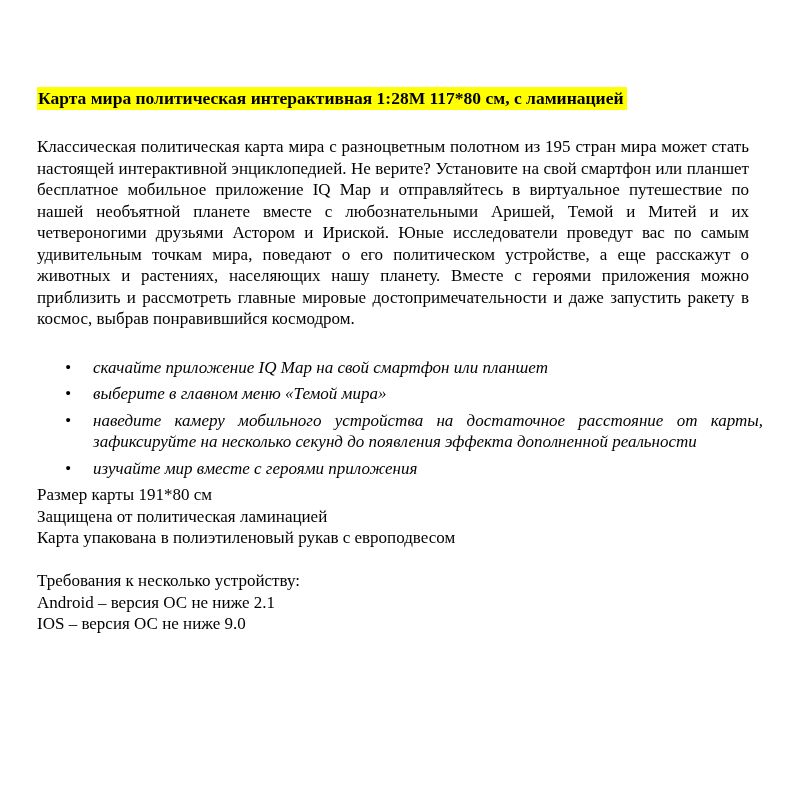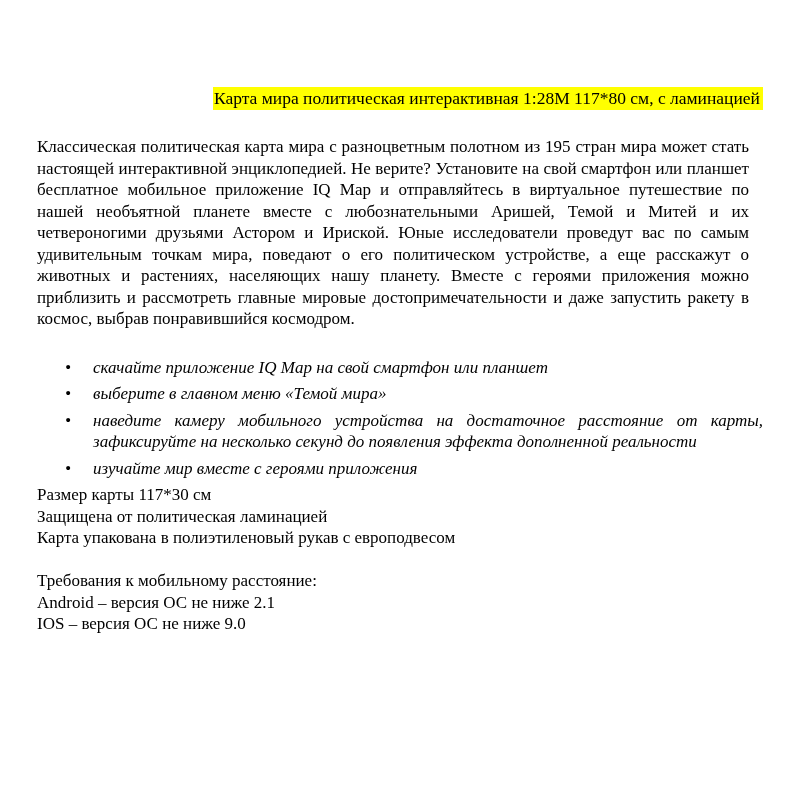--- a/index.html
+++ b/index.html
@@ -16,23 +16,22 @@
     height: 800px;
     padding: 86px 37px 0 37px;
     font-family: "Liberation Serif", "DejaVu Serif", serif;
     font-size: 17px;
     line-height: 21.5px;
     color: #000000;
   }
   .title-line {
     margin: 0 0 26px 0;
     font-size: 17.5px;
-    font-weight: normal;
+    font-weight: bold;
     line-height: 24px;
-    text-align: right;
   }
   .title-highlight {
     background: #ffff00;
     padding: 1px 3px 2px 1px;
   }
   .description {
     margin: 0 14px 27px 0;
     text-align: justify;
   }
   ul.bullets {
@@ -71,24 +70,24 @@
   <p class="description">Классическая политическая карта мира с разноцветным полотном из 195 стран мира  может стать настоящей интерактивной энциклопедией. Не верите? Установите на свой смартфон или планшет бесплатное мобильное приложение IQ Map и отправляйтесь в виртуальное путешествие по нашей необъятной планете вместе с любознательными Аришей, Темой и Митей и их четвероногими друзьями Астором и Ириской. Юные исследователи проведут вас по самым удивительным точкам мира, поведают о его политическом устройстве, а еще расскажут о животных и растениях, населяющих нашу планету. Вместе с героями приложения можно приблизить и рассмотреть главные мировые достопримечательности и даже запустить ракету в космос, выбрав понравившийся космодром.</p>
 
   <ul class="bullets">
     <li>скачайте приложение IQ Map на свой смартфон или планшет</li>
     <li>выберите в главном меню «Темой мира»</li>
     <li>наведите камеру мобильного устройства на достаточное расстояние от карты, зафиксируйте на несколько секунд до появления эффекта дополненной реальности</li>
     <li>изучайте мир вместе с героями приложения</li>
   </ul>
 
   <div>
-    <p class="spec-line">Размер карты 117*30 см</p>
+    <p class="spec-line">Размер карты 191*80 см</p>
     <p class="spec-line">Защищена от политическая ламинацией</p>
     <p class="spec-line">Карта упакована в полиэтиленовый рукав с европодвесом</p>
   </div>
 
   <div class="req-block">
-    <p class="req-line">Требования к мобильному расстояние:</p>
+    <p class="req-line">Требования к несколько устройству:</p>
     <p class="req-line">Android – версия ОС не ниже 2.1</p>
     <p class="req-line">IOS – версия ОС не ниже 9.0</p>
   </div>
 
 </div>
 
 </body></html>

